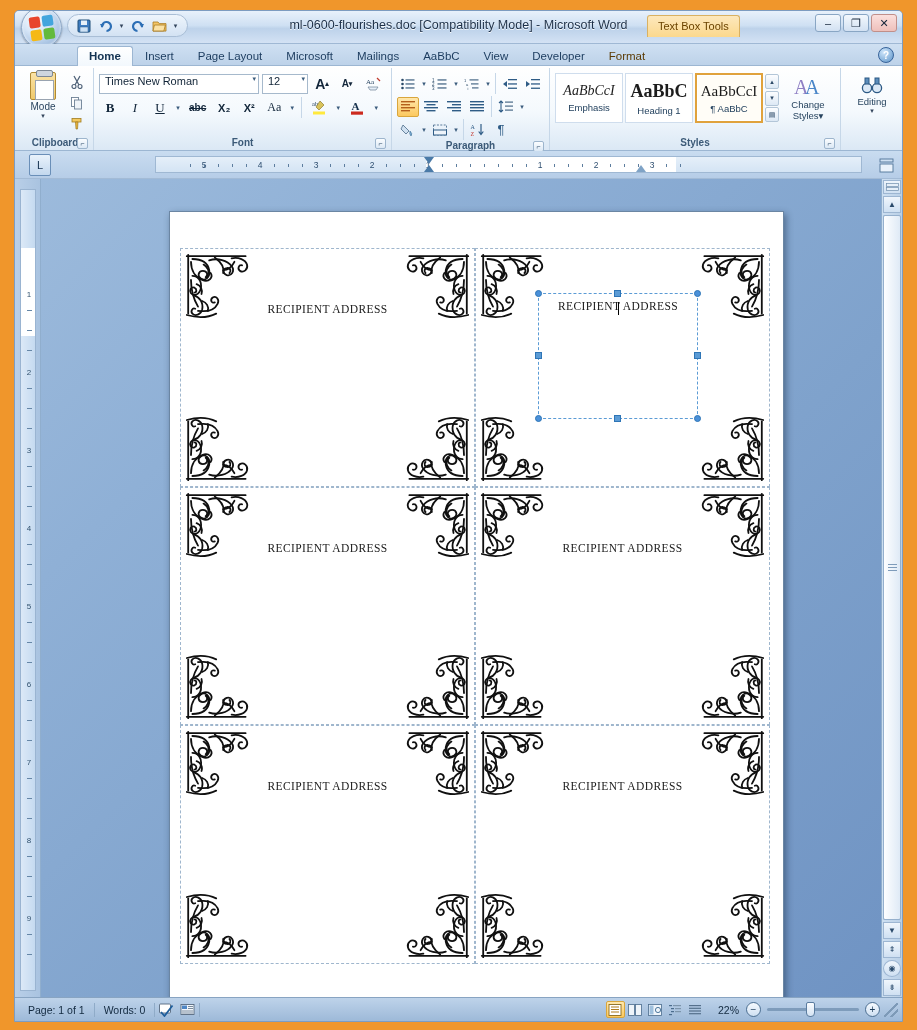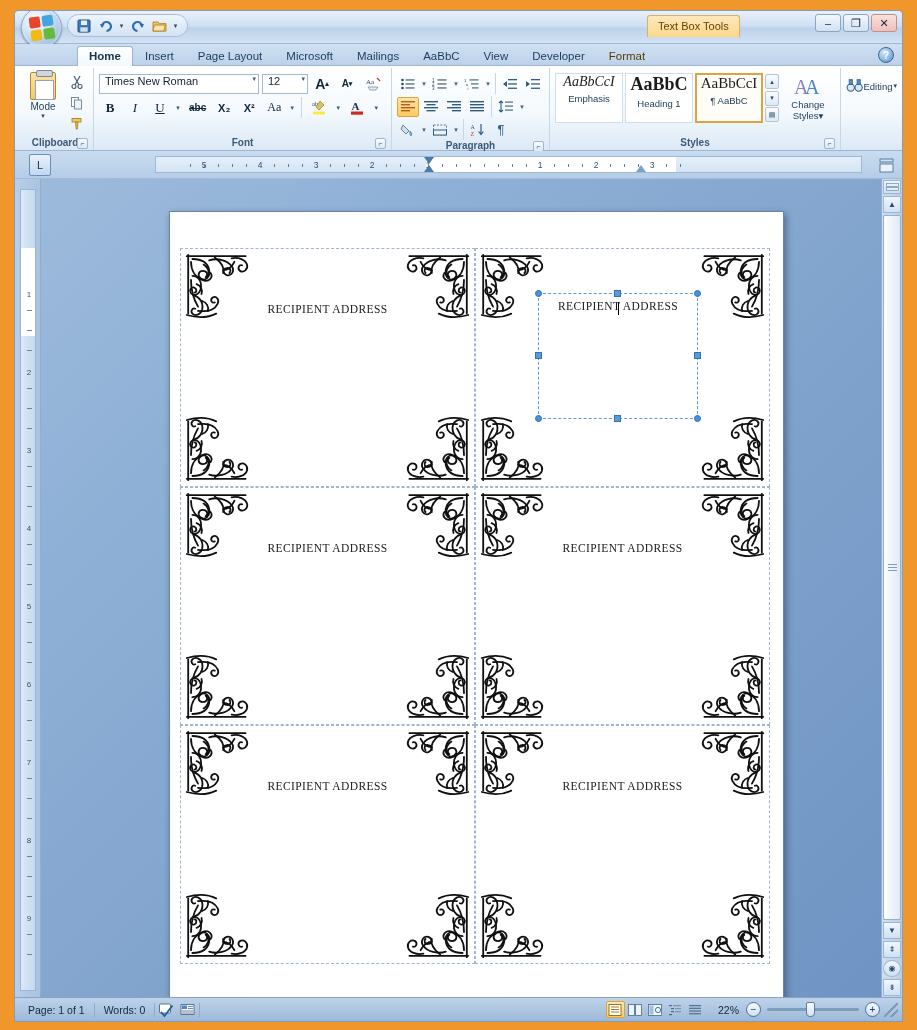--- a/index.html
+++ b/index.html
@@ -175,21 +175,21 @@
     width: 22px; height: 20px; display: flex; align-items: center; justify-content: center;
     border-radius: 2px; cursor: pointer; border: 1px solid transparent;
   }
   .pbtn.sel { background: linear-gradient(#ffe7ab, #fcc95f); border-color: #d9a63c; }
   .pcaret { font-size: 7px; color: #3b5c7d; width: 8px; text-align: center; cursor: pointer; }
 
   
   .sgal { display: flex; align-items: stretch; gap: 2px; padding-top: 3px; }
   .style-cell {
     width: 68px; height: 50px; background: #fff; border: 1px solid #cfdded;
-    display: flex; flex-direction: column; align-items: center; justify-content: flex-start;
+    display: flex; flex-direction: column; align-items: center; justify-content: center;
     cursor: pointer; overflow: hidden;
   }
   .style-cell.sel {
     border: 2px solid #e0a23c; background: #fffdf7;
     box-shadow: inset 0 0 0 1px #fff;
   }
   .sc-prev { font-size: 15px; color: #1c1c1c; white-space: nowrap; }
   .sc-prev.emph { font-family: "Liberation Serif", serif; font-style: italic; font-size: 14px; }
   .sc-prev.h1 { font-family: "Liberation Serif", serif; font-weight: bold; font-size: 18px; }
   .sc-prev.norm { font-family: "Liberation Serif", serif; font-size: 15px; }
@@ -200,21 +200,21 @@
     background: linear-gradient(#fcfdff, #dde9f5);
     font-size: 7px; color: #2d4a68; display: flex; align-items: center; justify-content: center;
     cursor: pointer;
   }
   .chg-styles {
     width: 54px; display: flex; flex-direction: column; align-items: center;
     padding-top: 2px; cursor: pointer; border-radius: 3px;
   }
   .chg-lbl { font-size: 9.5px; color: #27445f; line-height: 11px; }
   .editing-btn {
-    width: 52px; display: flex; flex-direction: row; align-items: center;
+    width: 52px; display: flex; flex-direction: column; align-items: center;
     padding-top: 6px; cursor: pointer; border-radius: 3px;
   }
 
   
   .ruler-row {
     height: 28px; flex: 0 0 28px; display: flex; align-items: center;
     background: linear-gradient(#c9dcf0, #b6cde7);
     border-bottom: 1px solid #a3bbd6; position: relative;
   }
   .tabstop {
@@ -439,20 +439,21 @@
       </div>
       <div class="qbtn">
         <svg width="15" height="14" viewBox="0 0 15 14">
             <path d="M1 3h5l1.3 1.6H14v7.5H1z" fill="#f3c568" stroke="#a87b22" stroke-width=".8"></path>
             <path d="M2.4 6h11l-1.6 6H1z" fill="#fbe2a6" stroke="#a87b22" stroke-width=".8"></path>
           </svg>
       </div>
       <span class="tiny-caret">▾</span>
     </div>
 
+    <div class="win-title">ml-0600-flourishes.doc [Compatibility Mode] - Microsoft Word</div>
 
     <div class="ctx-tab">Text Box Tools</div>
 
     <div class="wbtns">
       <div class="wbtn">–</div>
       <div class="wbtn">❐</div>
       <div class="wbtn close">✕</div>
     </div>
   </div>
 

